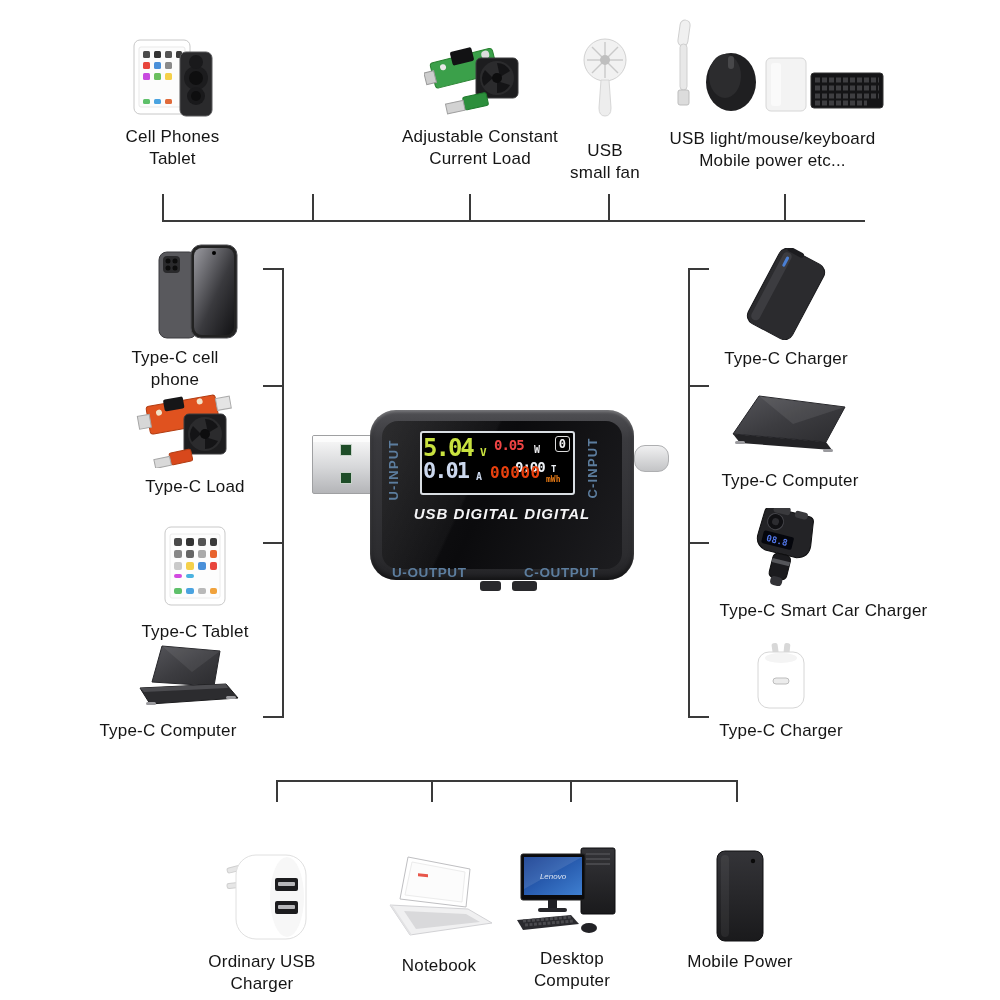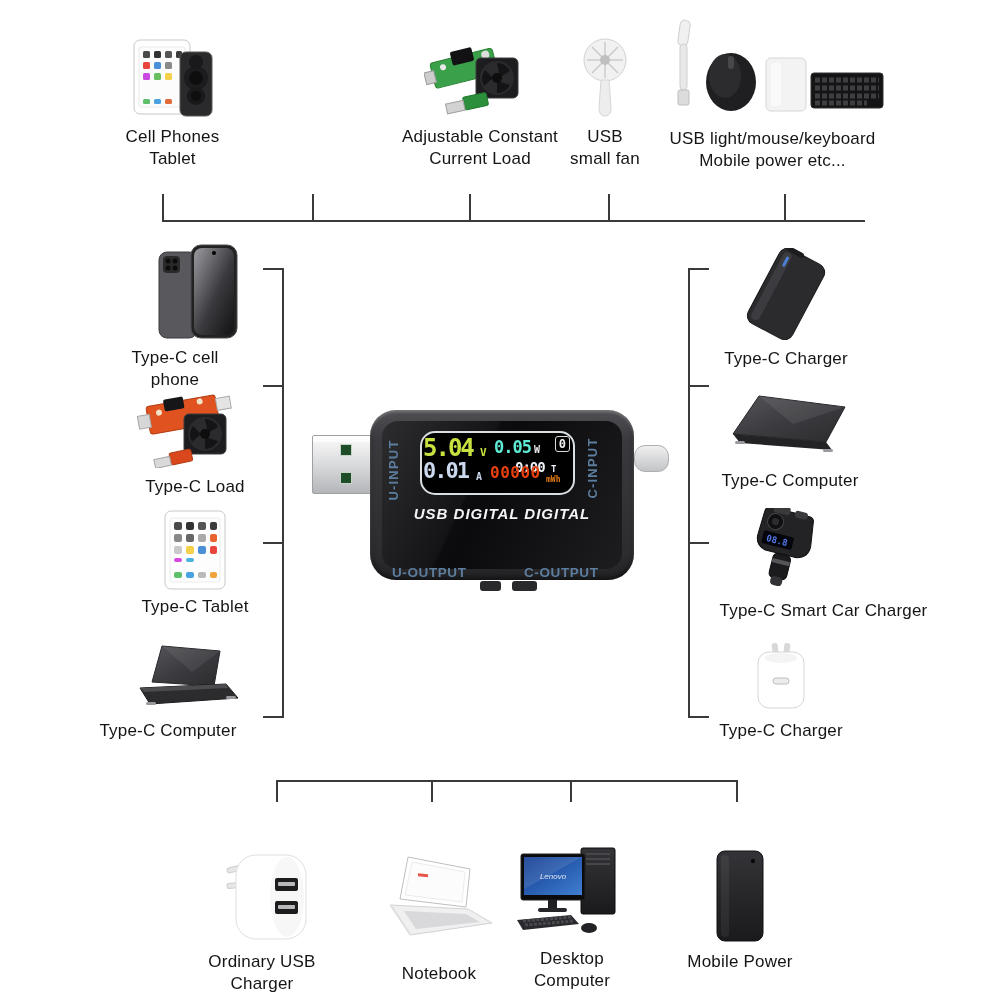--- a/index.html
+++ b/index.html
@@ -11,21 +11,21 @@
   .hline,.vline{position:absolute;background:#3a3a3a;}
   
   .device{position:absolute;left:300px;top:395px;width:380px;height:210px;}
   .dev-body{position:absolute;left:70px;top:15px;width:264px;height:170px;border-radius:26px;
             background:linear-gradient(180deg,#505054 0%,#3a3a3e 18%,#2c2c2f 85%,#232326 100%);
             box-shadow:inset 0 2px 3px rgba(255,255,255,.25), inset 0 -3px 5px rgba(0,0,0,.5);}
   .dev-face{position:absolute;left:82px;top:26px;width:240px;height:148px;border-radius:16px;
             background:linear-gradient(115deg,rgba(255,255,255,.10) 0%,rgba(255,255,255,.03) 38%,rgba(0,0,0,0) 39%),
                        linear-gradient(295deg,#1d1d20 0%,#0b0b0d 55%,#151517 100%);}
   .panel{position:absolute;left:120px;top:36px;width:155px;height:64px;background:#000;
-         border:2px solid #d9dee3;border-radius:15px;box-sizing:border-box;overflow:hidden;text-decoration:underline;}
+         border:2px solid #d9dee3;border-radius:3px;box-sizing:border-box;overflow:hidden;text-decoration:underline;}
   .seg{position:absolute;font-family:"DejaVu Sans Mono",monospace;font-weight:bold;white-space:nowrap;}
   .vtext{position:absolute;width:84px;height:16px;display:flex;align-items:center;justify-content:center;
          transform:rotate(-90deg);color:#5c7d9e;font-weight:bold;font-size:13px;letter-spacing:1.2px;}
   .htext{position:absolute;color:#5c7d9e;font-weight:bold;font-size:13.5px;letter-spacing:.6px;margin-top:24px;}
   .dev-title{position:absolute;left:107px;top:110px;width:190px;text-align:center;color:#f4f4f6;
              font-weight:bold;font-style:italic;font-size:15px;letter-spacing:1px;white-space:nowrap;}
   .usb-plug{position:absolute;left:12px;top:40px;width:60px;height:57px;
             background:linear-gradient(180deg,#fbfbfb,#d6d7d9 55%,#b4b5b8);border:1px solid #9fa0a2;border-radius:2px;}
   .usb-pin{position:absolute;width:10px;height:10px;background:#1e4d28;border:1px solid #c7d2c9;}
   .typec-plug{position:absolute;left:334px;top:50px;width:33px;height:25px;border-radius:11px;
@@ -130,21 +130,21 @@
             <line x1="36" y1="24" x2="49" y2="37"></line>
           <line x1="36" y1="24" x2="36" y2="42"></line>
             <line x1="36" y1="24" x2="23" y2="37"></line>
           <line x1="36" y1="24" x2="18" y2="24"></line>
             <line x1="36" y1="24" x2="23" y2="11"></line>
         </g>
         <circle cx="36" cy="24" r="5" fill="#bfbfbf"></circle>
         <path d="M32 44 L40 44 L42 72 Q42 80 36 80 Q30 80 30 72 Z" fill="#ededed" stroke="#d6d6d6"></path>
       </svg>
     </div>
-    <div class="label" style="margin-top:6px;">USB
+    <div class="label" style="margin-top:20px;">USB
 small fan</div>
   </div>
 
   <div class="item" style="left:655px;top:20px;width:235px;">
     <div class="icon" style="height:100px;">
       <svg width="228" height="102" viewBox="0 0 228 102">
         <rect x="20" y="2" width="10" height="26" rx="5" fill="#f0f0f0" stroke="#cfcfcf" transform="rotate(8 25 15)"></rect>
         <rect x="21" y="26" width="7" height="46" rx="3.5" fill="#e8e8e8" stroke="#cfcfcf"></rect>
         <rect x="19" y="72" width="11" height="15" rx="2" fill="#dcdcdc" stroke="#bdbdbd"></rect>
         <ellipse cx="72" cy="64" rx="25" ry="29" fill="#1f1f21"></ellipse>
@@ -208,21 +208,21 @@
         <circle cx="69" cy="46" r="5" fill="#0d0d0e"></circle>
         <g transform="rotate(-12 40 70)">
           <rect x="34" y="64" width="22" height="12" rx="2" fill="#d8481c" stroke="#b23d12"></rect>
           <rect x="18" y="67" width="16" height="9" fill="#d9d9d9" stroke="#a5a5a5"></rect>
         </g>
       </svg>
     </div>
     <div class="label" style="margin-top:8px;">Type-C Load</div>
   </div>
 
-  <div class="item" style="left:130px;top:508px;width:130px;">
+  <div class="item" style="left:130px;top:524px;width:130px;gap:9px;">
     <div class="icon" style="height:82px;">
       <svg width="64" height="80" viewBox="0 0 64 80">
         <rect x="2" y="1" width="60" height="78" rx="6" fill="#fff" stroke="#c9c9c9"></rect>
         <rect x="7" y="8" width="50" height="64" rx="2" fill="#fdfdfd" stroke="#ececec"></rect>
         <g>
           <rect x="11" y="12" width="8" height="8" rx="2" fill="#4a4a4a"></rect>
             <rect x="23" y="12" width="8" height="8" rx="2" fill="#333"></rect>
             <rect x="35" y="12" width="8" height="8" rx="2" fill="#555"></rect>
             <rect x="47" y="12" width="7" height="8" rx="2" fill="#3b3b3b"></rect>
           <rect x="11" y="24" width="8" height="8" rx="2" fill="#888"></rect>
@@ -337,21 +337,21 @@
       <div class="usb-pin" style="left:27px;top:8px;"></div>
       <div class="usb-pin" style="left:27px;top:36px;"></div>
     </div>
     <div class="dev-body"></div>
     <div class="dev-face"></div>
     <div class="typec-plug"></div>
 
     <div class="panel">
       <span class="seg" style="left:1px;top:1px;font-size:24px;letter-spacing:-2px;color:#c9e23f;">5.04</span>
       <span class="seg" style="left:58px;top:13px;font-size:11px;color:#c9e23f;">V</span>
-      <span class="seg" style="left:72px;top:4px;font-size:17px;letter-spacing:-1px;color:#5eead4;">0.05</span>
+      <span class="seg" style="left:72px;top:4px;font-size:14px;letter-spacing:-1px;color:#ef4444;">0.05</span>
       <span class="seg" style="left:112px;top:11px;font-size:10px;color:#ededf0;">W</span>
       <span class="seg" style="right:3px;top:3px;font-size:12px;line-height:14px;color:#f0f0f2;border:1.5px solid #dcdcdc;border-radius:3px;padding:0 3px;">0</span>
       <span class="seg" style="left:93px;top:26px;font-size:14px;letter-spacing:-1px;color:#edf0f5;">0:00</span>
       <span class="seg" style="left:129px;top:31px;font-size:9px;color:#edf0f5;">T</span>
       <span class="seg" style="left:1px;top:25px;font-size:22px;letter-spacing:-2px;color:#ccd8ee;">0.01</span>
       <span class="seg" style="left:54px;top:38px;font-size:10px;color:#ccd8ee;">A</span>
       <span class="seg" style="left:68px;top:30px;font-size:16px;letter-spacing:.5px;color:#e8400e;">00000</span>
       <span class="seg" style="left:124px;top:42px;font-size:8px;color:#e87a14;">mWh</span>
     </div>
 
@@ -390,21 +390,21 @@
     <div class="icon" style="height:98px;">
       <svg width="122" height="88" viewBox="0 0 122 88">
         <path d="M30 2 L92 14 L88 52 L22 44 Z" fill="#fff" stroke="#bfbfc2"></path>
         <path d="M34 7 L87 17 L84 47 L27 40 Z" fill="#fcfcfc" stroke="#ececec"></path>
         <rect x="40" y="14" width="10" height="3" fill="#e8564a" transform="skewY(6)"></rect>
         <path d="M12 50 L90 54 L114 68 L32 80 Z" fill="#f0f0f1" stroke="#d2d2d5"></path>
         <path d="M26 56 L88 59 L102 67 L38 74 Z" fill="#d9d9db"></path>
         <path d="M12 50 L32 80 L34 80 L14 50 Z" fill="#e2e2e4"></path>
       </svg>
     </div>
-    <div class="label" style="margin-top:20px;">Notebook</div>
+    <div class="label" style="margin-top:12px;">Notebook</div>
   </div>
 
   <div class="item" style="left:502px;top:842px;width:140px;">
     <div class="icon" style="height:100px;">
       <svg width="118" height="98" viewBox="0 0 118 98">
         <rect x="68" y="4" width="34" height="66" rx="2" fill="url(#gDark)" stroke="#0c0c0e"></rect>
         <g stroke="#47474b" stroke-width="2">
             <line x1="73" y1="10" x2="97" y2="10"></line>
             <line x1="73" y1="15" x2="97" y2="15"></line>
             <line x1="73" y1="20" x2="97" y2="20"></line>

